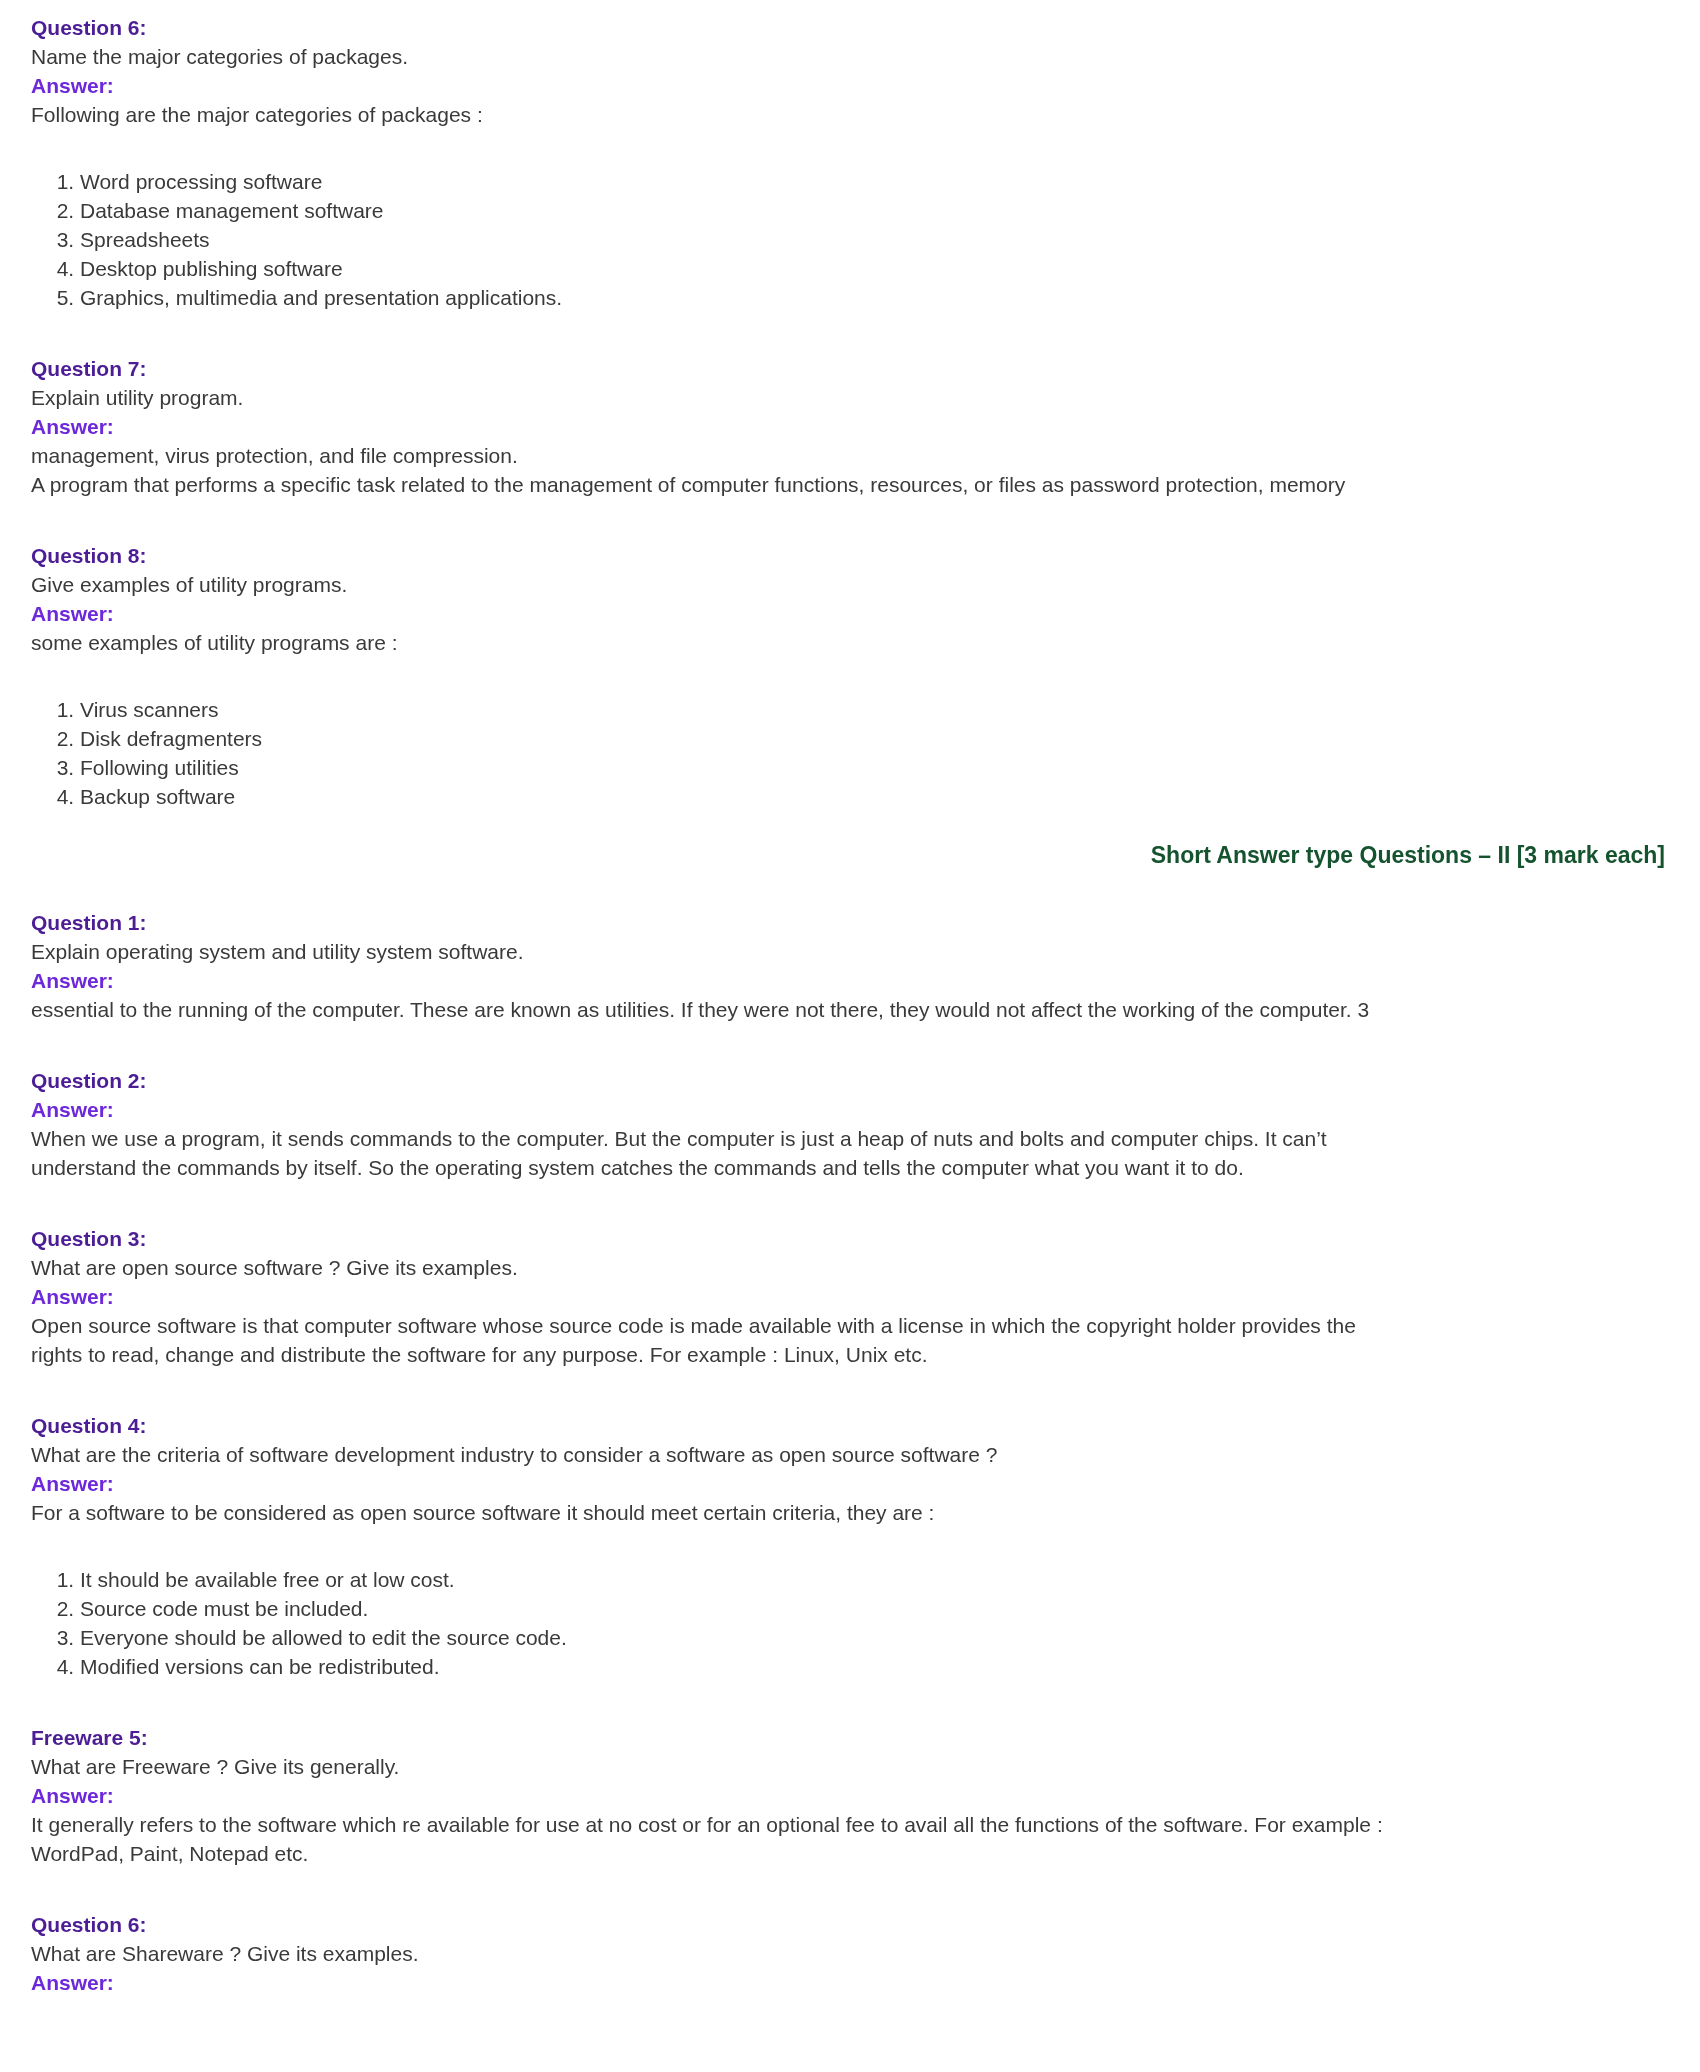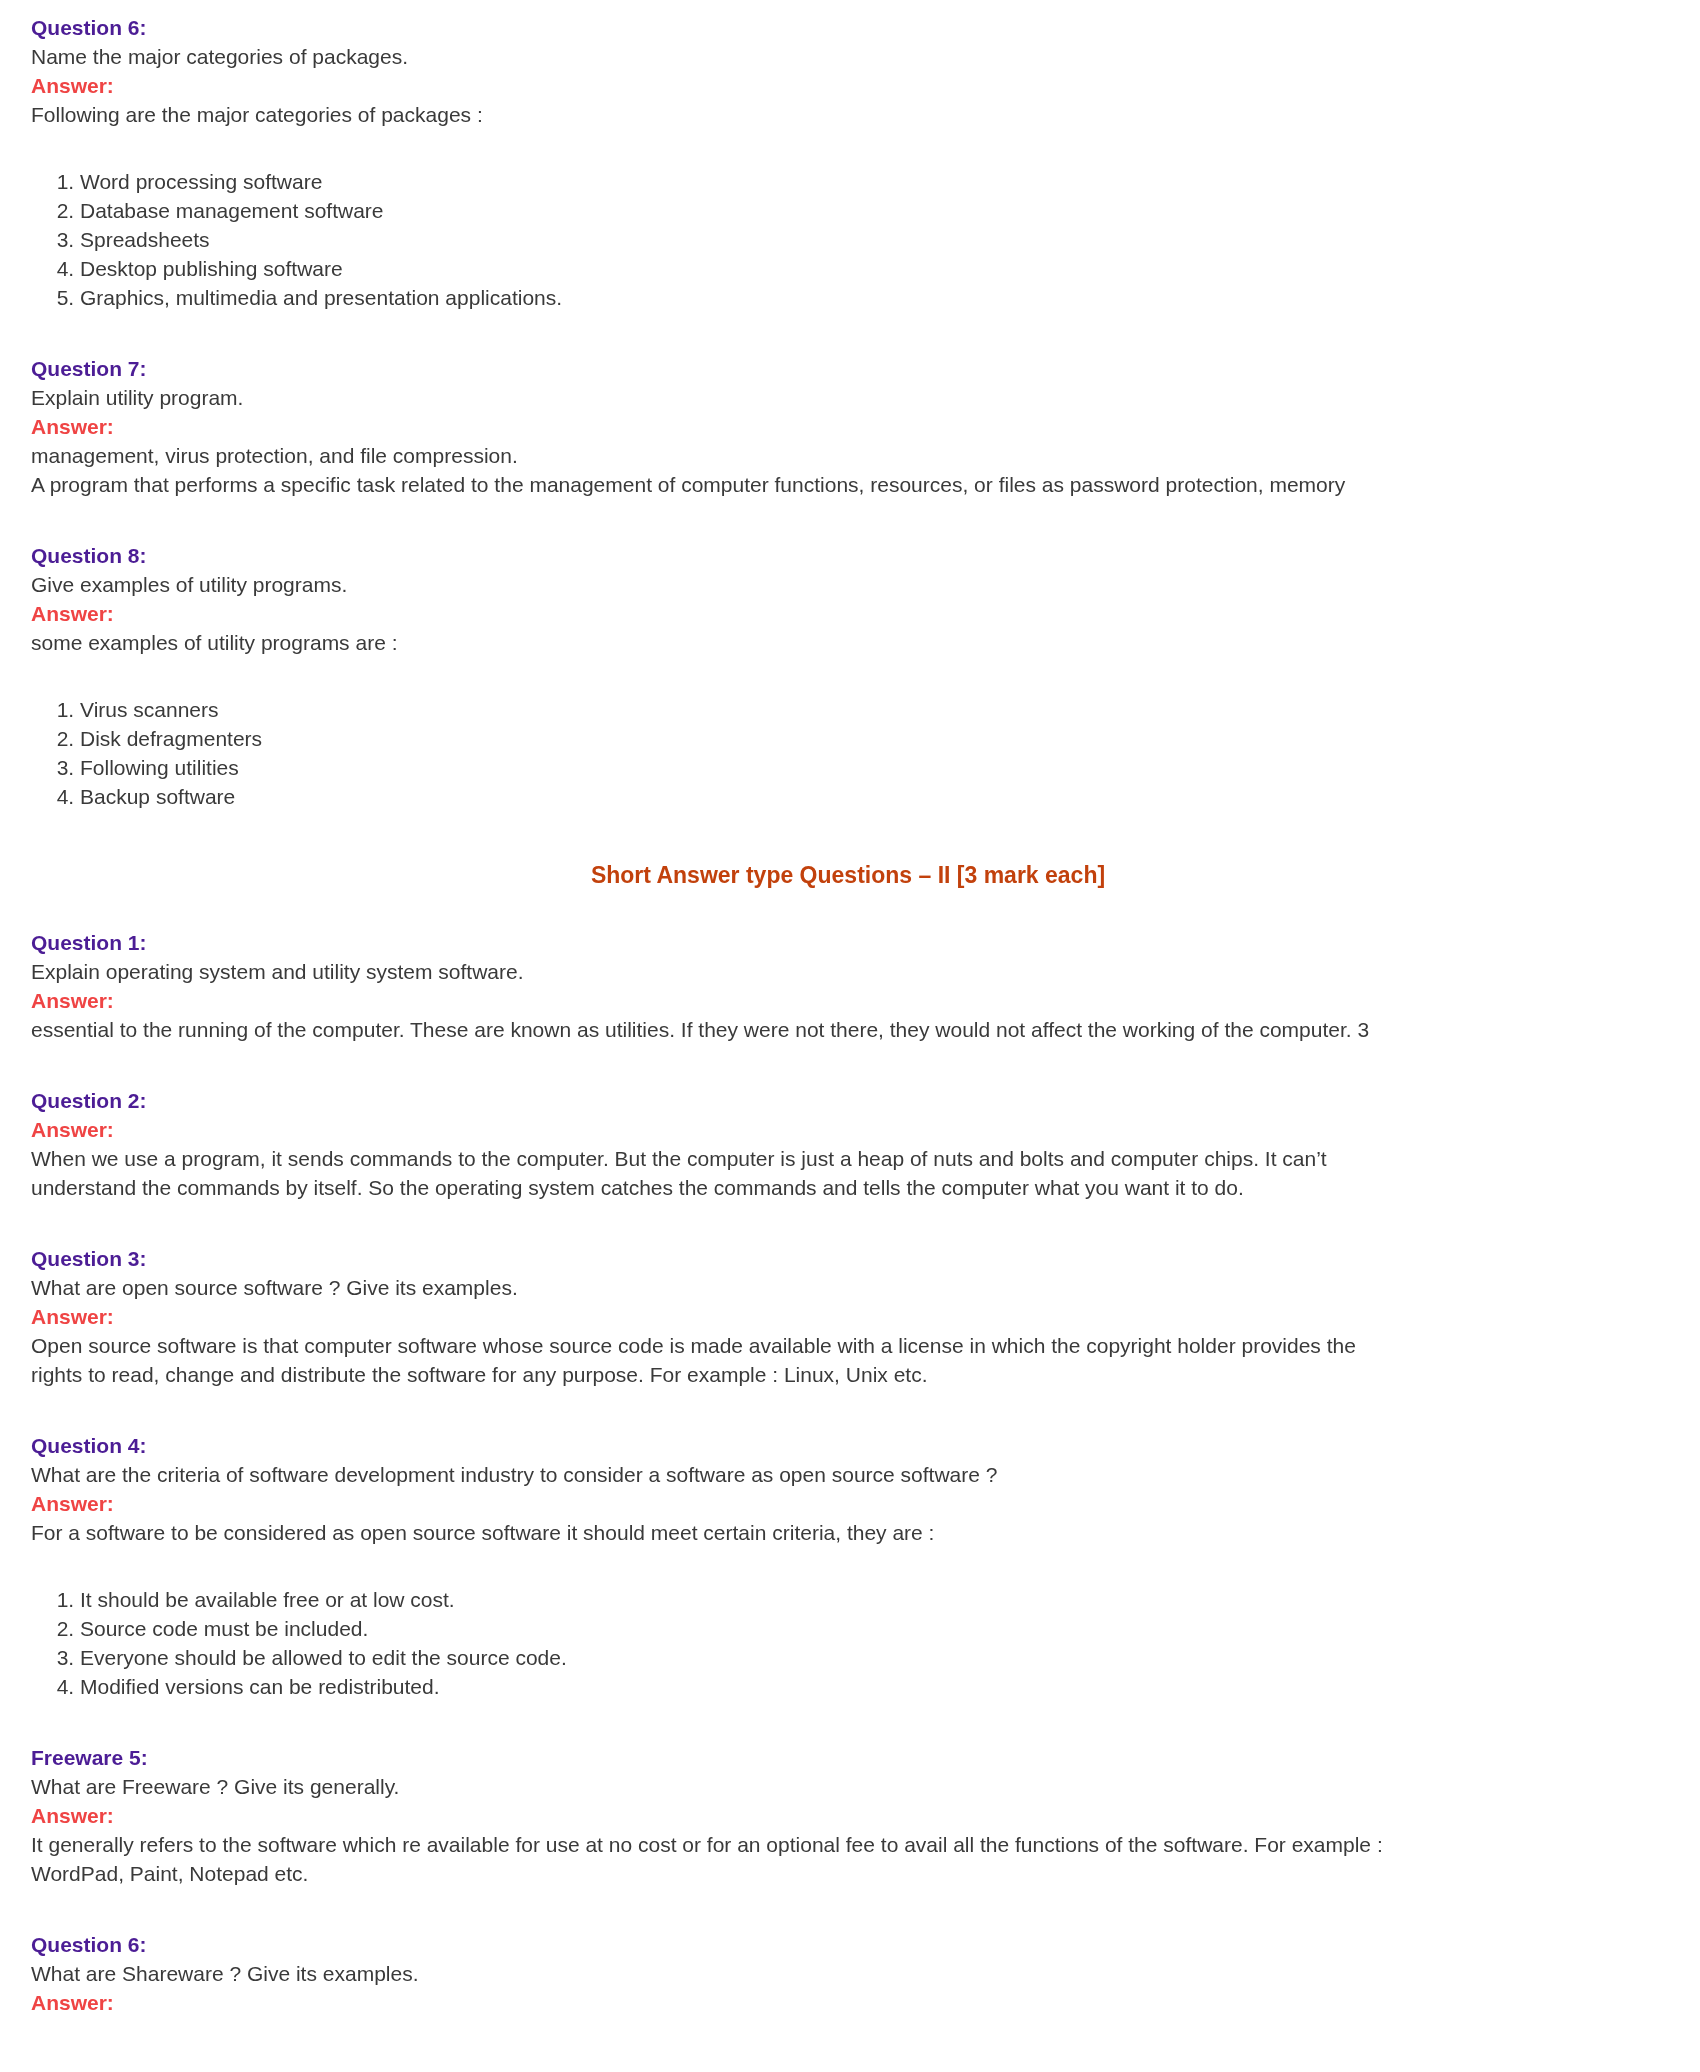--- a/index.html
+++ b/index.html
@@ -5,27 +5,27 @@
   html,body{margin:0;padding:0;background:#ffffff;}
   body{
     width:1700px;height:2072px;overflow:hidden;
     font-family:"Liberation Sans","DejaVu Sans",sans-serif;
     font-size:21px;line-height:29px;color:#3a3a3a;
   }
   .page{padding:13px 35px 0 31px;}
   .qa{margin-top:42px;}
   .qa.first{margin-top:0;}
   .qlabel{font-weight:bold;color:#4c1d95;white-space:nowrap;}
-  .alabel{font-weight:bold;color:#ef4444;white-space:nowrap;}
+  .alabel{font-weight:bold;color:#6d28d9;white-space:nowrap;}
   .qtext,.line{white-space:nowrap;}
   ol.num-list{margin:38px 0 0 0;padding:0 0 0 49px;}
   ol.num-list li{white-space:nowrap;}
   .divider-heading{
-    margin:50px 0 38px 0;text-align:center;font-weight:bold;
-    color:#c2410c;font-size:23px;line-height:29px;white-space:nowrap;
+    margin:30px 0 38px 0;text-align:right;font-weight:bold;
+    color:#14532d;font-size:23px;line-height:29px;white-space:nowrap;
   }
 </style>
 </head>
 <body>
 
 <div class="page">
 
   <section class="qa first">
     <div class="qlabel">Question 6:</div>
     <div class="qtext">Name the major categories of packages.</div>

